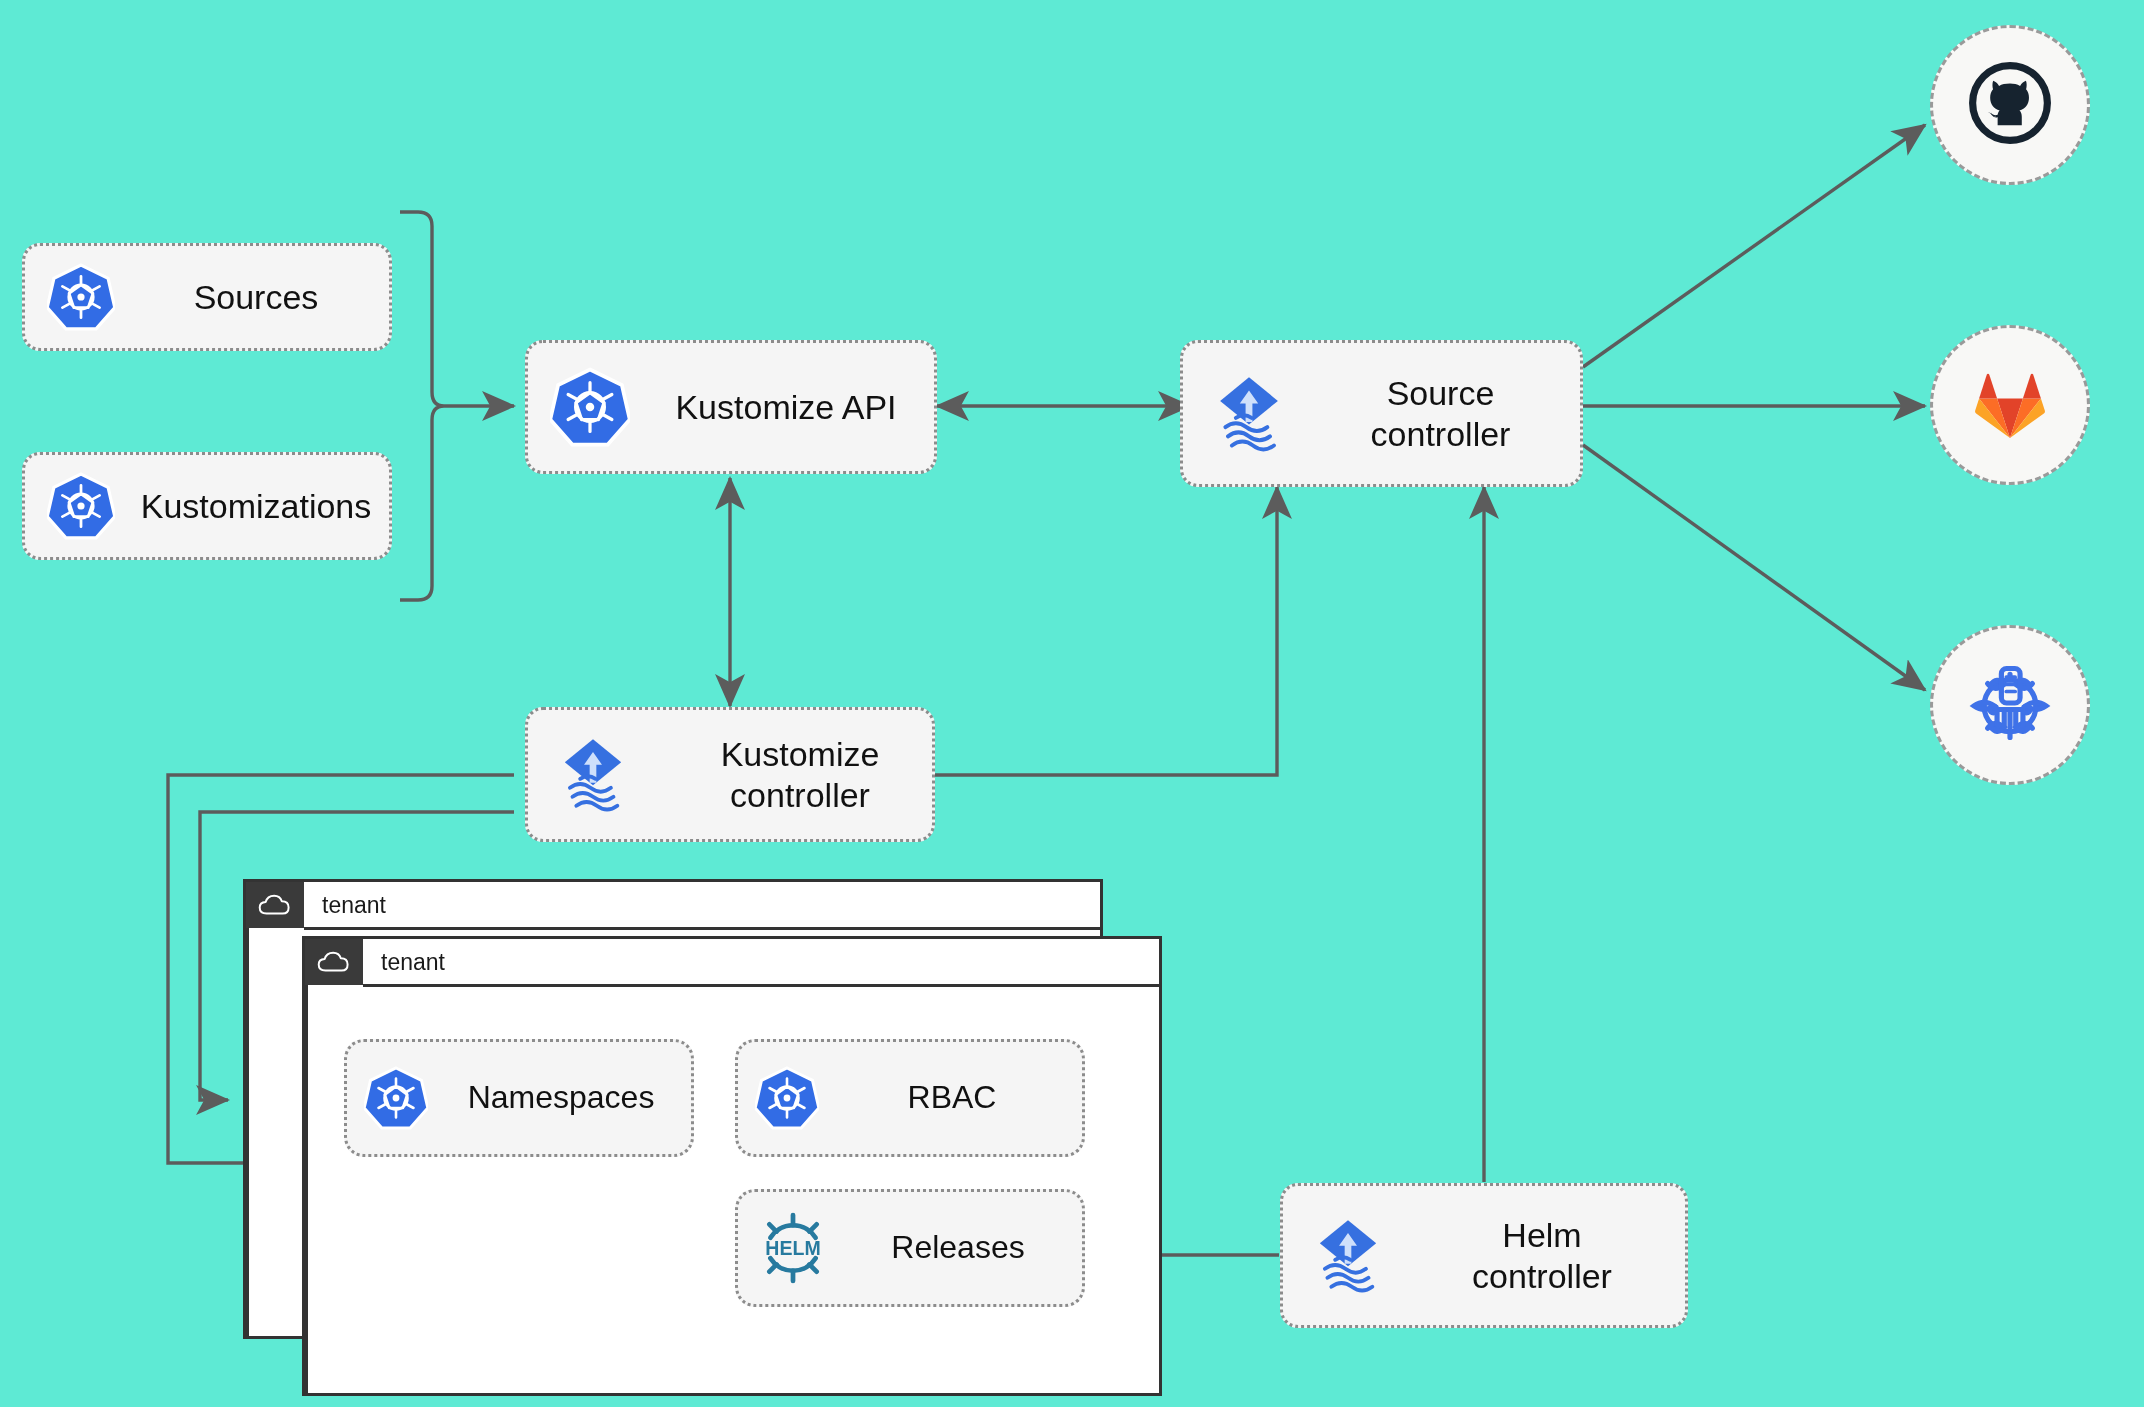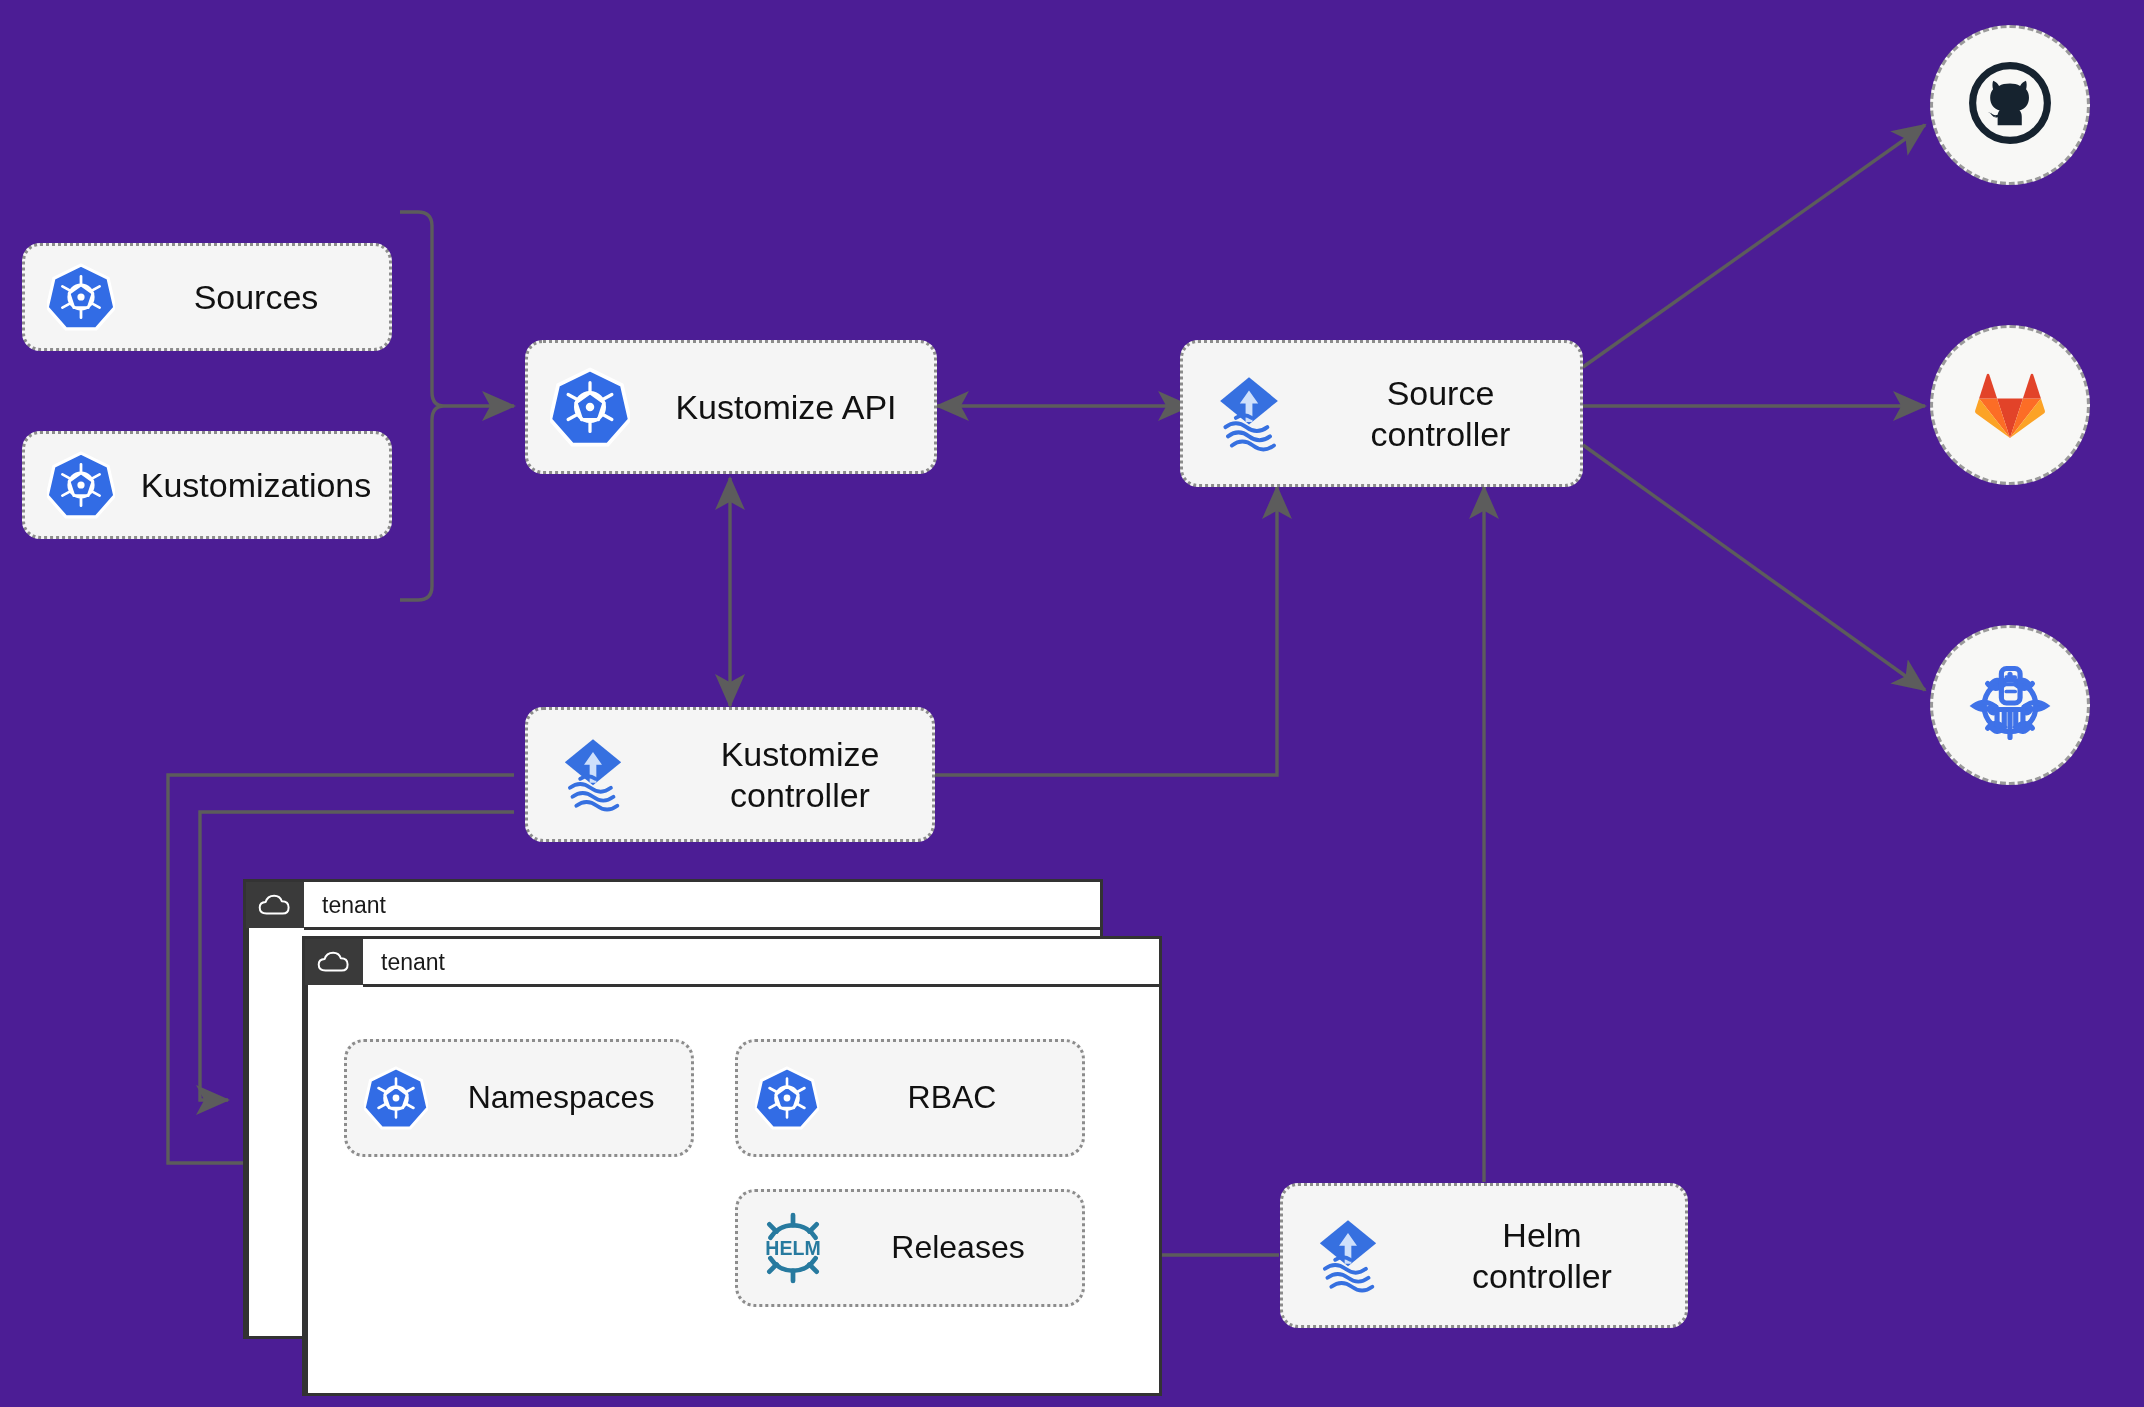--- a/index.html
+++ b/index.html
@@ -1,17 +1,17 @@
 <!DOCTYPE html>
 <html><head>
 <meta charset="utf-8">
 <style>
   html,body{margin:0;padding:0;background:#ffffff;}
   body{font-family:"Liberation Sans",sans-serif;}
-  #canvas{position:relative;width:2144px;height:1407px;background:#4c1d95;overflow:hidden;}
+  #canvas{position:relative;width:2144px;height:1407px;background:#5eead4;overflow:hidden;}
   svg.wires{position:absolute;left:0;top:0;width:2144px;height:1407px;pointer-events:none;}
 
   
   .node{
     position:absolute;
     background:#f5f5f5;
     border:3px dotted #8c8c8c;
     border-radius:18px;
     display:flex;align-items:center;
     box-sizing:border-box;
@@ -113,21 +113,21 @@
           <path d="M32 20.5 L20.8 28.6 M32 20.5 L43.2 28.6
                    M20.8 28.6 L25.2 42 M43.2 28.6 L38.8 42
                    M25.2 42 L38.8 42"></path>
         </g>
         <circle cx="32" cy="32" r="3.4" fill="#ffffff"></circle>
       </svg>
     </span>
     <span class="lbl">Sources</span>
   </div>
 
-  <div class="node" style="left:22px;top:431px;width:370px;height:108px;">
+  <div class="node" style="left:22px;top:452px;width:370px;height:108px;">
     <span class="ico" style="width:112px;">
       <svg width="68" height="68" viewBox="0 0 64 64">
         <polygon points="32,2 57.5,14.4 63.8,42 46.2,62 17.8,62 0.2,42 6.5,14.4" fill="#326CE5" stroke="#ffffff" stroke-width="3"></polygon>
         <g fill="none" stroke="#ffffff" stroke-width="2.6" stroke-linecap="round">
           <circle cx="32" cy="32" r="11.5"></circle>
           <path d="M32 12.5 L32 20.5 M32 43.5 L32 51.5
                    M14.5 22 L21.8 26 M42.2 38 L49.5 42
                    M14.5 42 L21.8 38 M42.2 26 L49.5 22"></path>
           <path d="M32 20.5 L20.8 28.6 M32 20.5 L43.2 28.6
                    M20.8 28.6 L25.2 42 M43.2 28.6 L38.8 42

